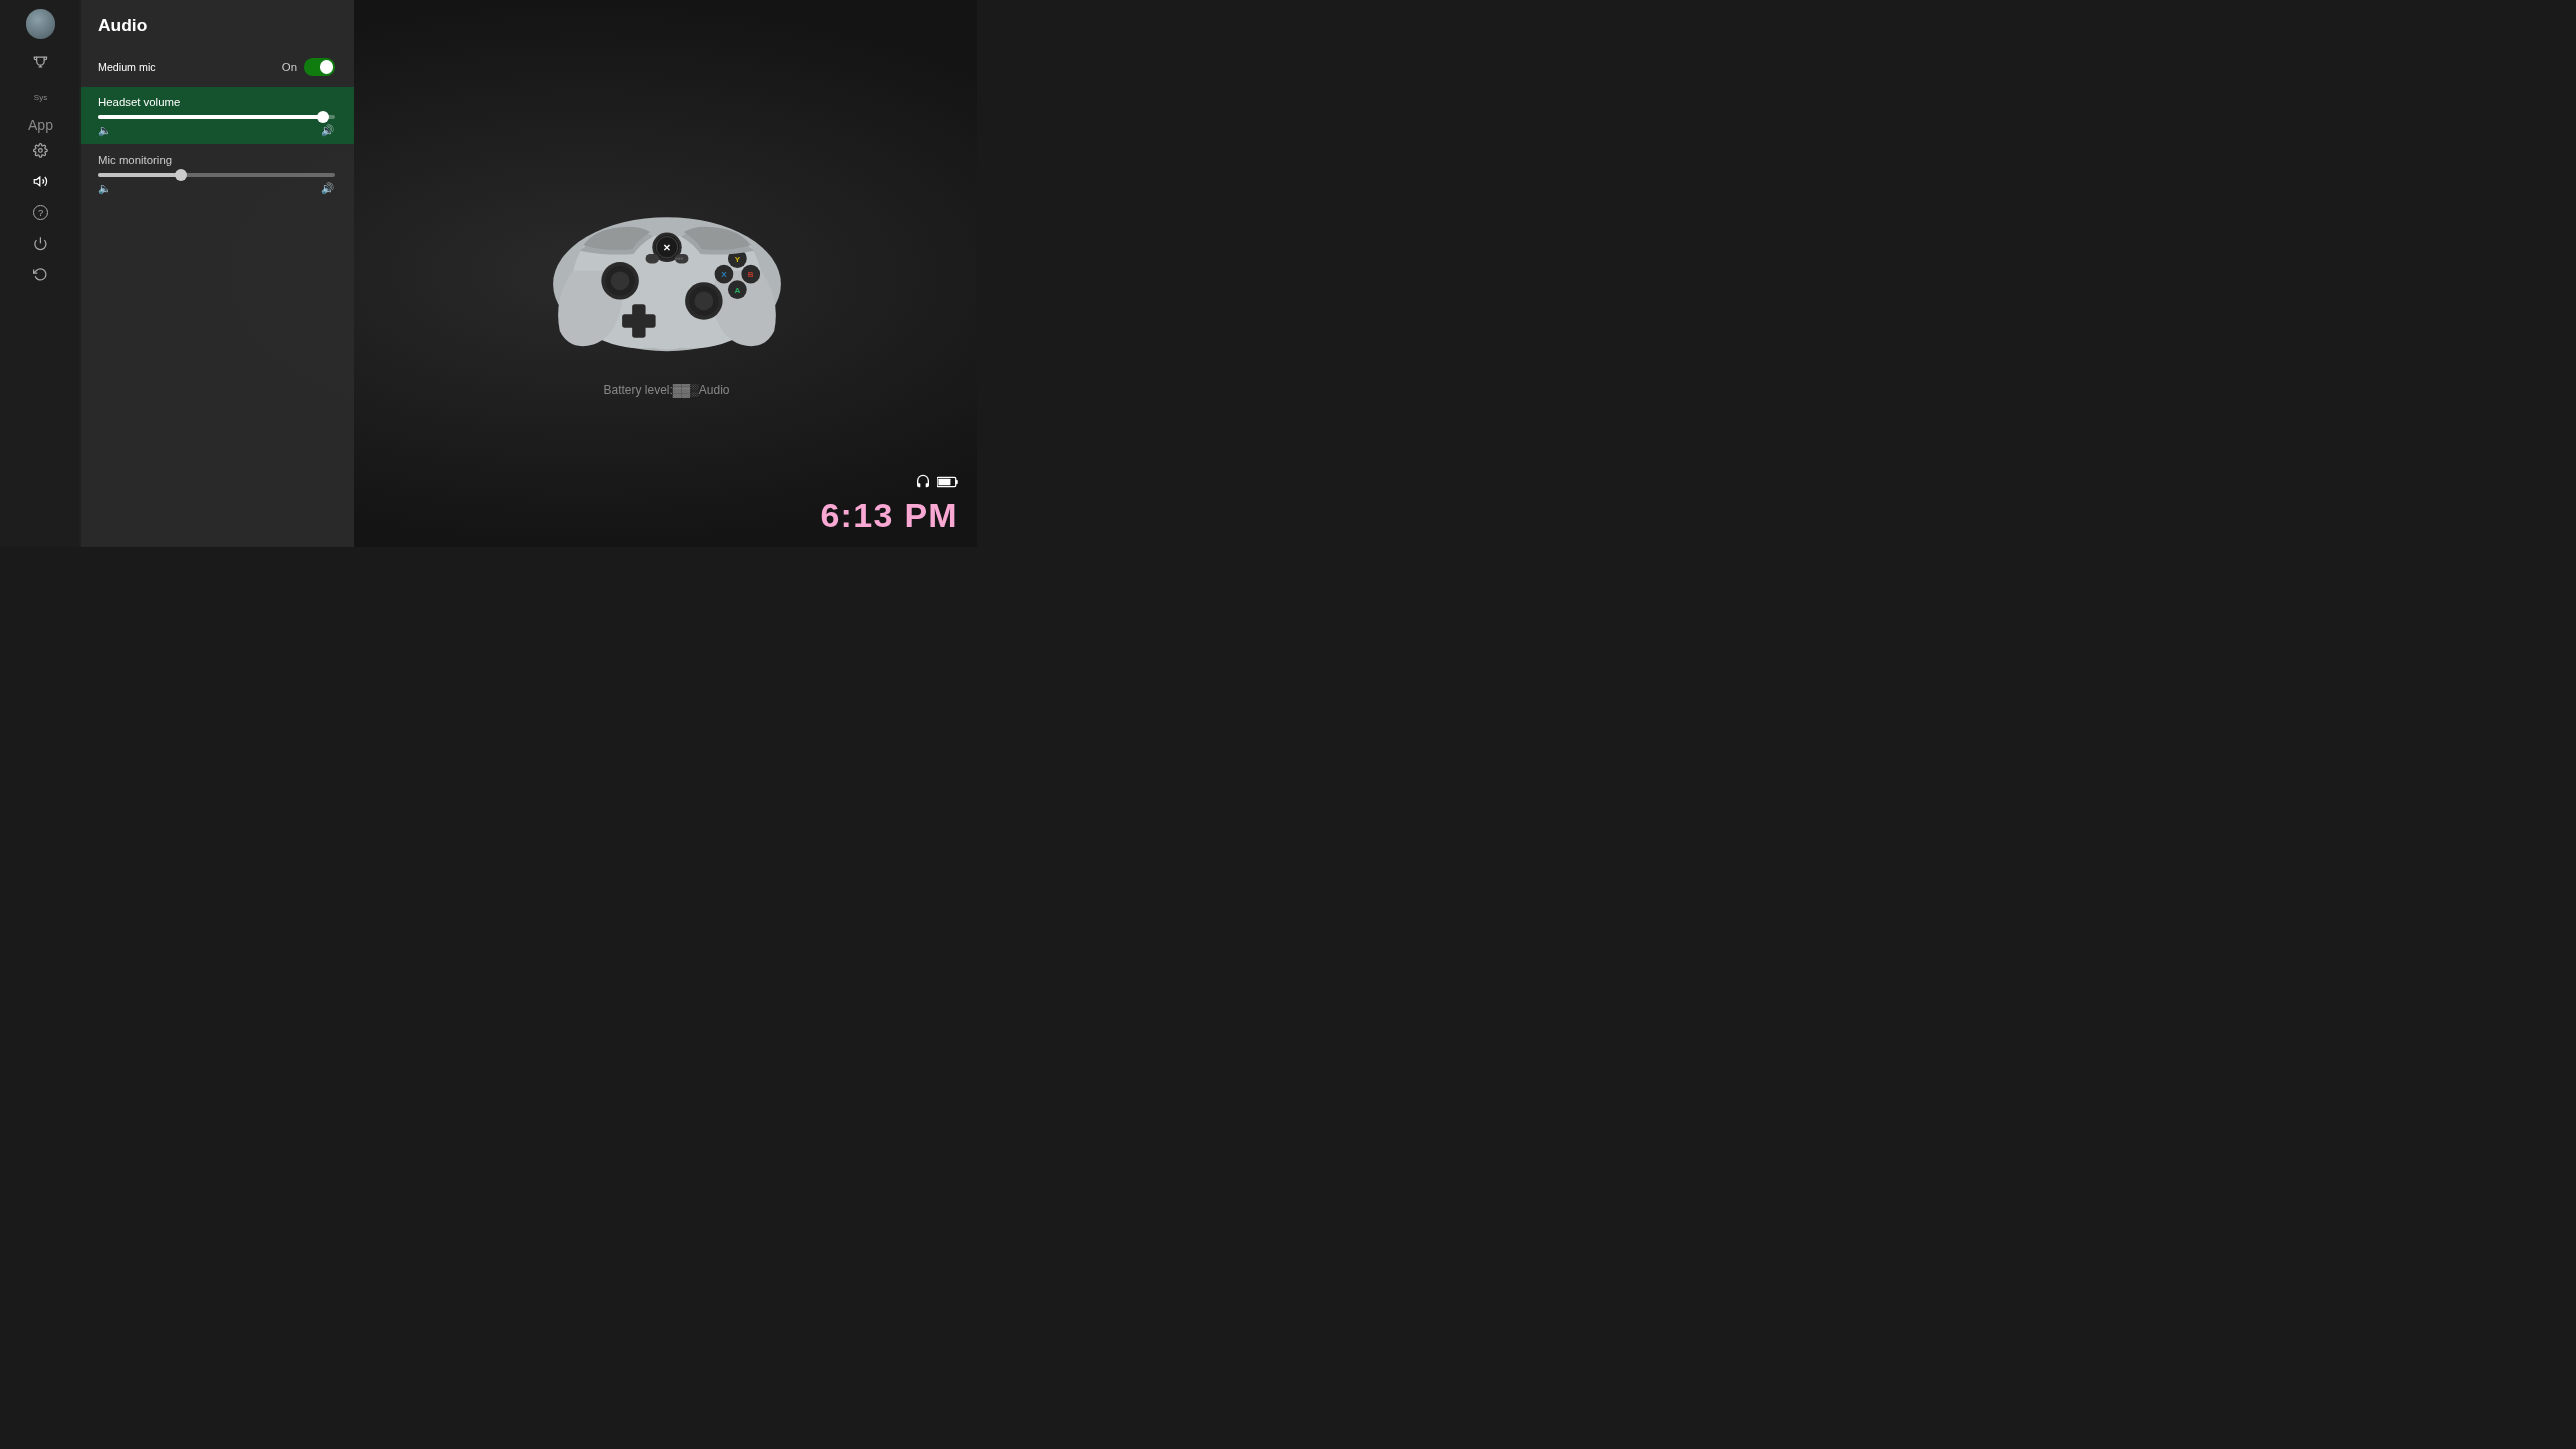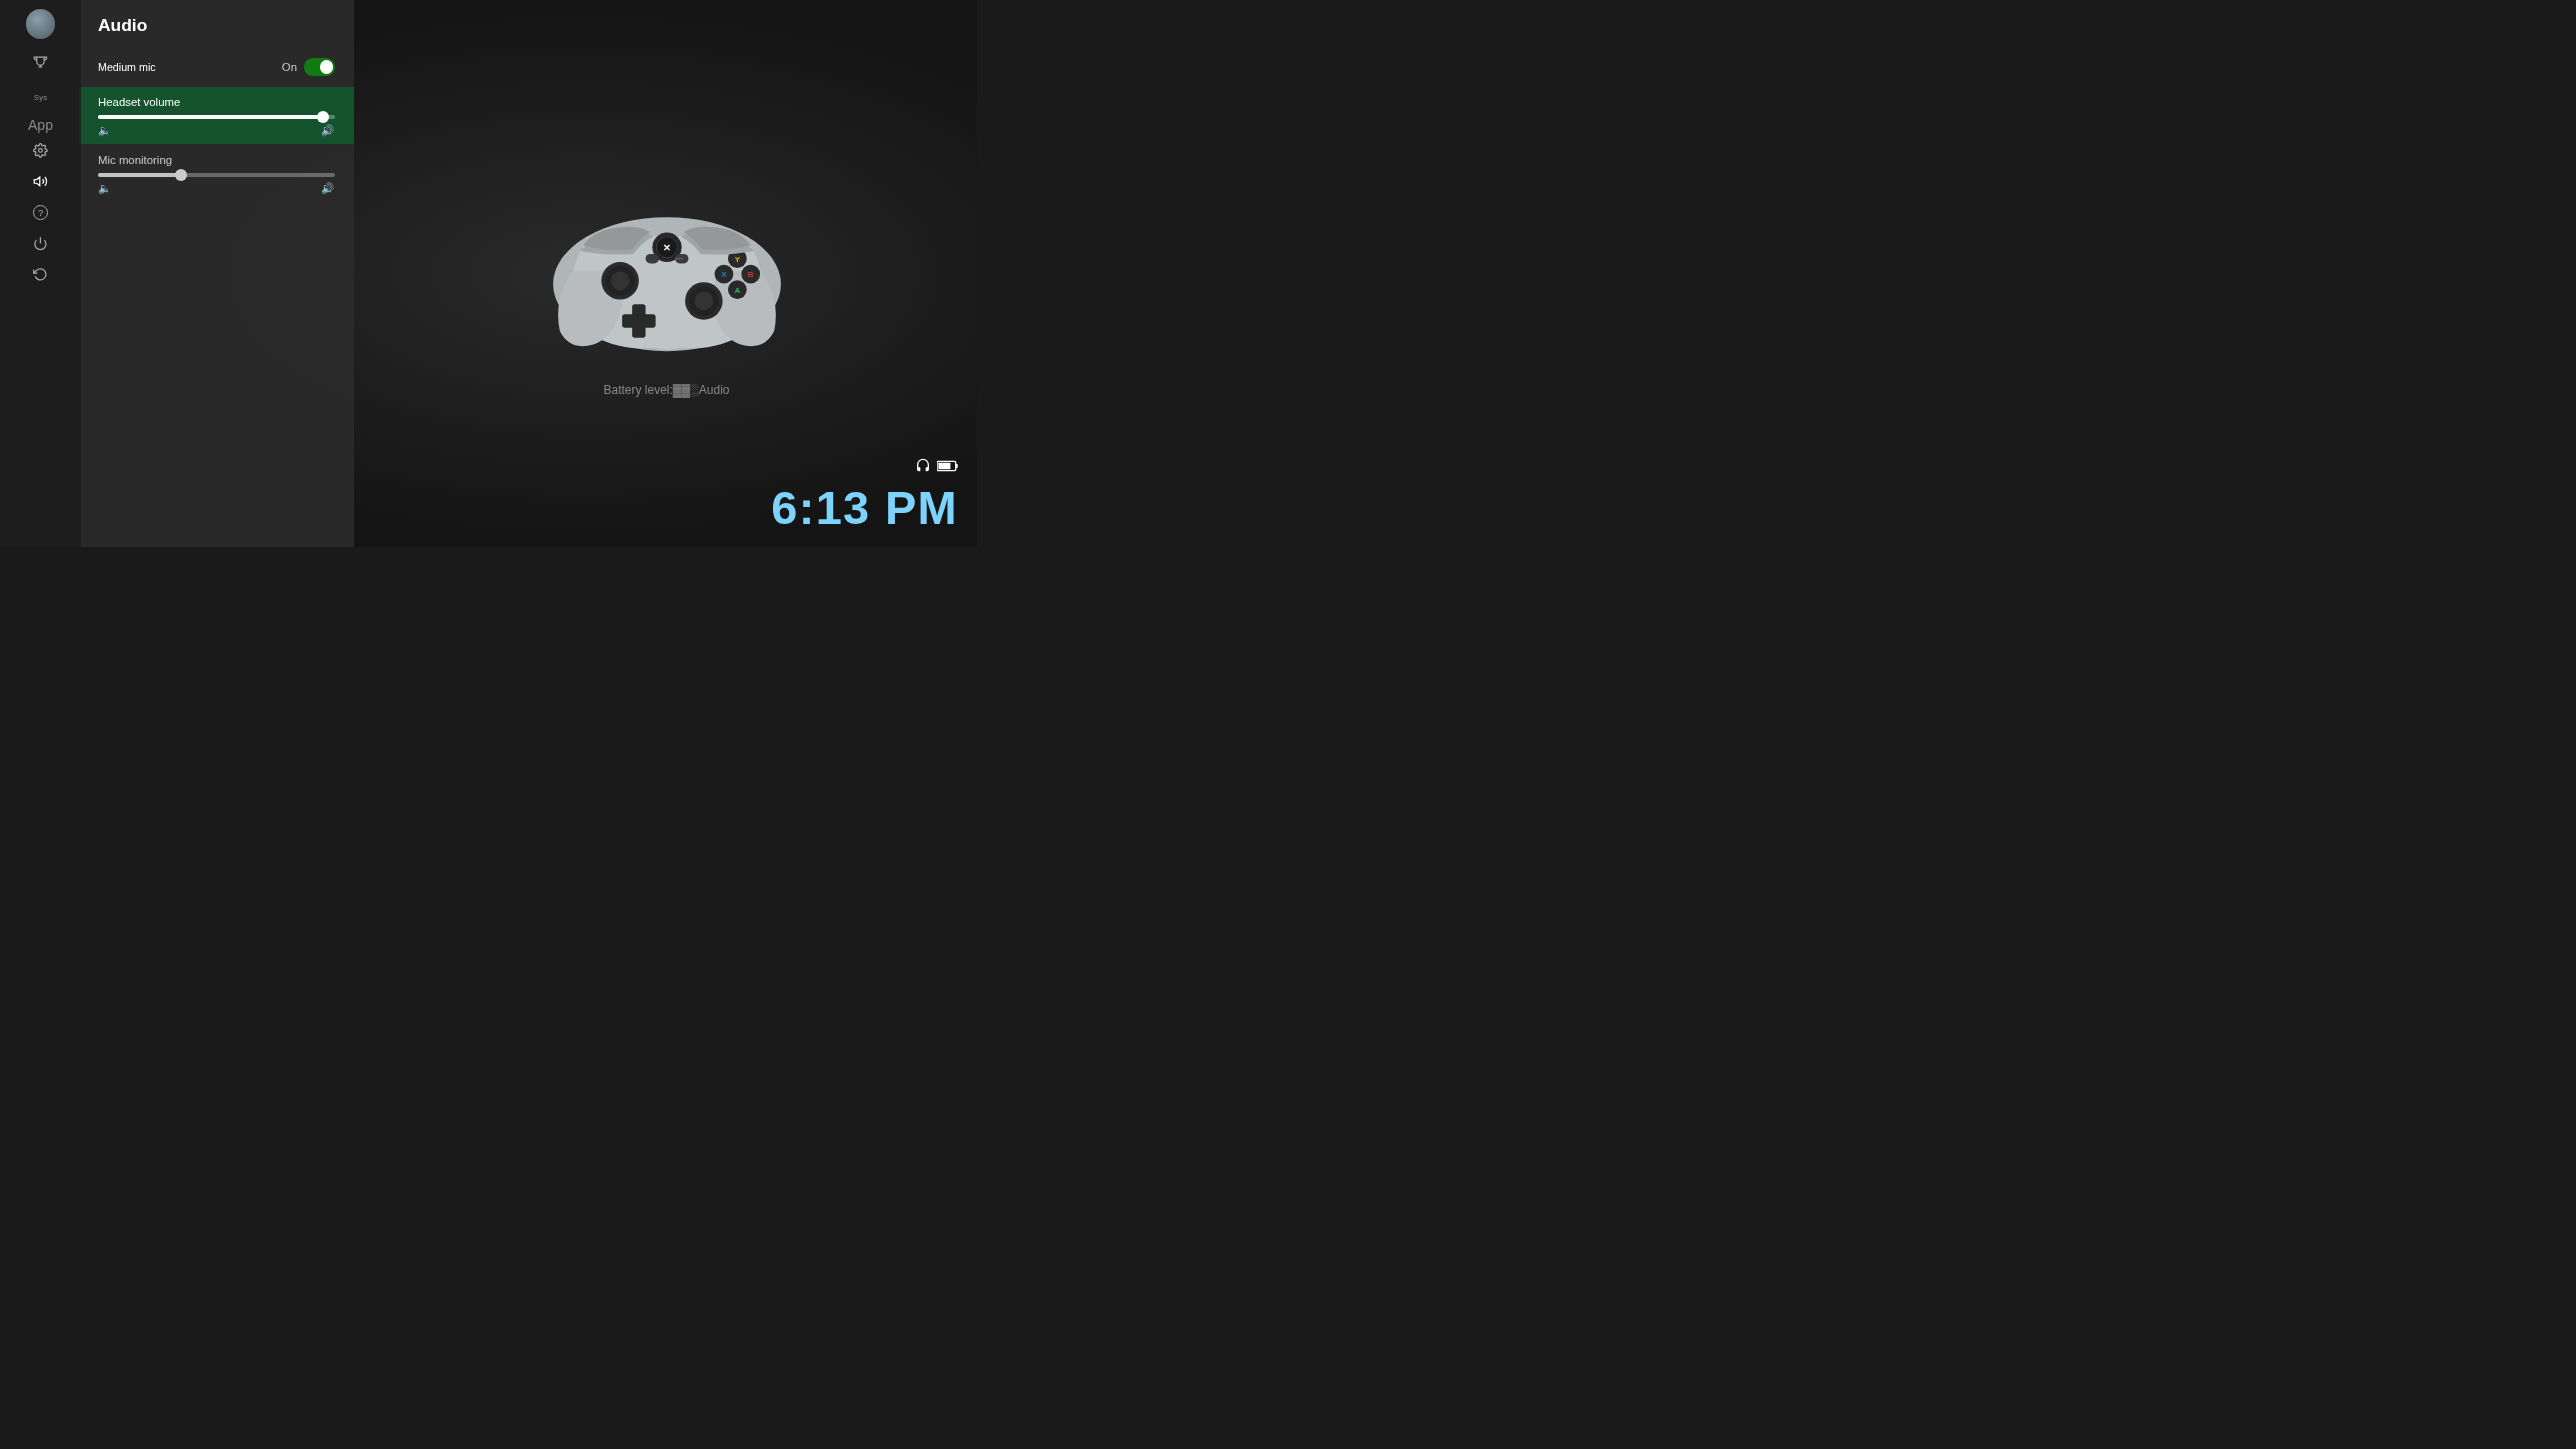--- a/index.html
+++ b/index.html
@@ -199,23 +199,23 @@
     .status-icons {
       display: flex;
       gap: 5.4px;
       align-items: center;
       margin-bottom: 2.7px;
       color: #fff;
       font-size: 13.4px;
     }
 
     .clock-time {
-      font-size: 47px;
+      font-size: 34px;
       font-weight: 700;
-      color: #7dd3fc;
+      color: #f9a8d4;
       letter-spacing: 1.3px;
     }
 
     .headset-row {
       padding: 10.7px 19px;
       display: flex;
       align-items: center;
       justify-content: space-between;
     }
   </style>

